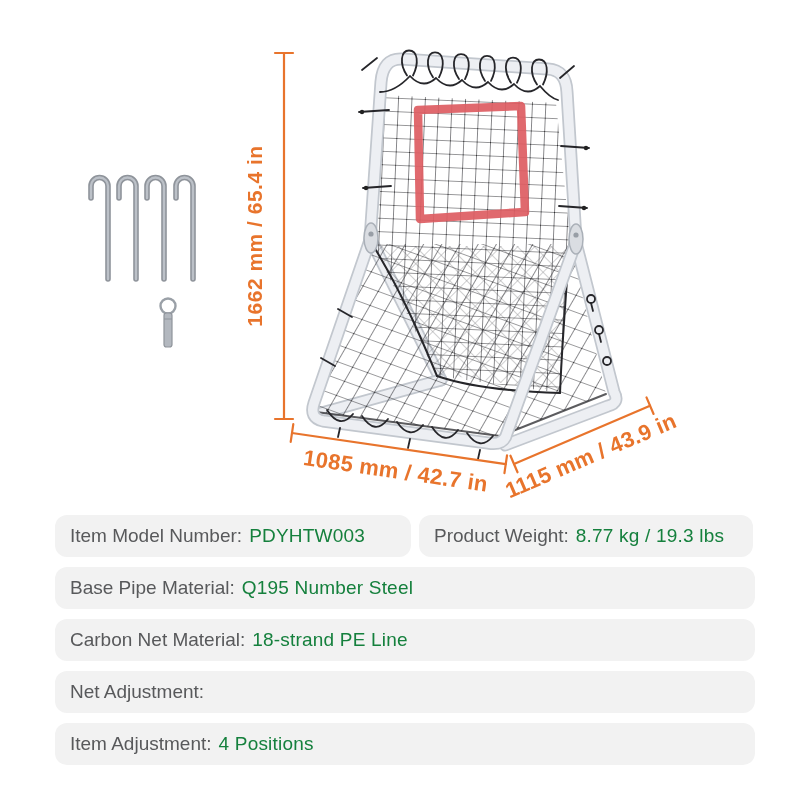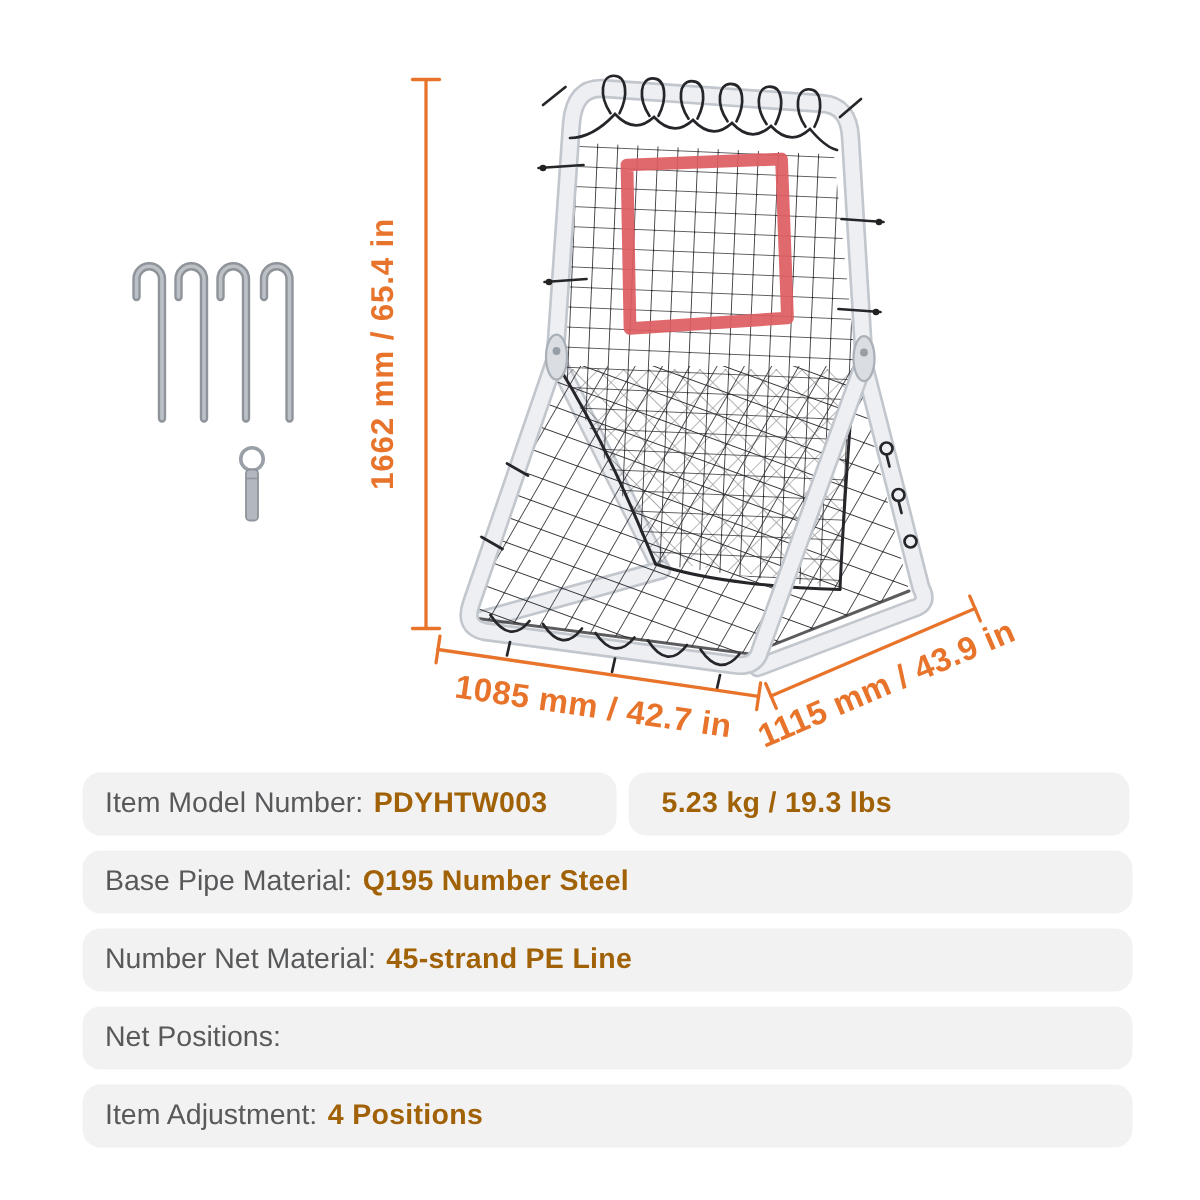--- a/index.html
+++ b/index.html
@@ -20,21 +20,21 @@
   .dimtxtB{fill:#E8742C;font-weight:bold;font-size:22px;letter-spacing:.3px}
   
   .specs{position:absolute;left:55px;top:515px;width:700px;}
   .specrow{margin-bottom:10px}
   .specrow-split{display:flex;gap:8px}
   .pill{background:#F2F2F2;border-radius:12px;height:42px;display:flex;align-items:center;
         padding:0 15px;box-sizing:border-box;font-size:19px;color:#58595B;white-space:nowrap}
   .pill-a{width:356px}
   .pill-b{width:334px}
   .pill-full{width:700px}
-  .svalue{color:#a16207;font-weight:bold;margin-left:7px;letter-spacing:.2px}
+  .svalue{color:#15803d;font-weight:normal;margin-left:7px;letter-spacing:.2px}
 </style>
 </head>
 <body>
 
 <svg class="stage" viewBox="0 0 800 800">
   <defs>
     <pattern id="gU" width="13.4" height="13.4" patternUnits="userSpaceOnUse" patternTransform="rotate(2.5)">
       <path d="M0 0 H13.4 M0 0 V13.4" stroke="#2b2b30" stroke-width="1.1" fill="none"></path>
       <circle cx="0" cy="0" r="1.1" fill="#222"></circle>
     </pattern>
@@ -163,38 +163,39 @@
   </g>
 </svg>
 
 <div class="specs">
   <div class="specrow specrow-split">
     <div class="pill pill-a">
       <span class="slabel">Item Model Number:</span>
       <span class="svalue">PDYHTW003</span>
     </div>
     <div class="pill pill-b">
-      <span class="svalue">5.23 kg / 19.3 lbs</span>
+      <span class="slabel">Product Weight:</span>
+      <span class="svalue">8.77 kg / 19.3 lbs</span>
     </div>
   </div>
   <div class="specrow">
     <div class="pill pill-full">
       <span class="slabel">Base Pipe Material:</span>
       <span class="svalue">Q195 Number Steel</span>
     </div>
   </div>
   <div class="specrow">
     <div class="pill pill-full">
-      <span class="slabel">Number Net Material:</span>
-      <span class="svalue">45-strand PE Line</span>
-    </div>
-  </div>
-  <div class="specrow">
-    <div class="pill pill-full">
-      <span class="slabel">Net Positions:</span>
+      <span class="slabel">Carbon Net Material:</span>
+      <span class="svalue">18-strand PE Line</span>
+    </div>
+  </div>
+  <div class="specrow">
+    <div class="pill pill-full">
+      <span class="slabel">Net Adjustment:</span>
     </div>
   </div>
   <div class="specrow">
     <div class="pill pill-full">
       <span class="slabel">Item Adjustment:</span>
       <span class="svalue">4 Positions</span>
     </div>
   </div>
 </div>
 

